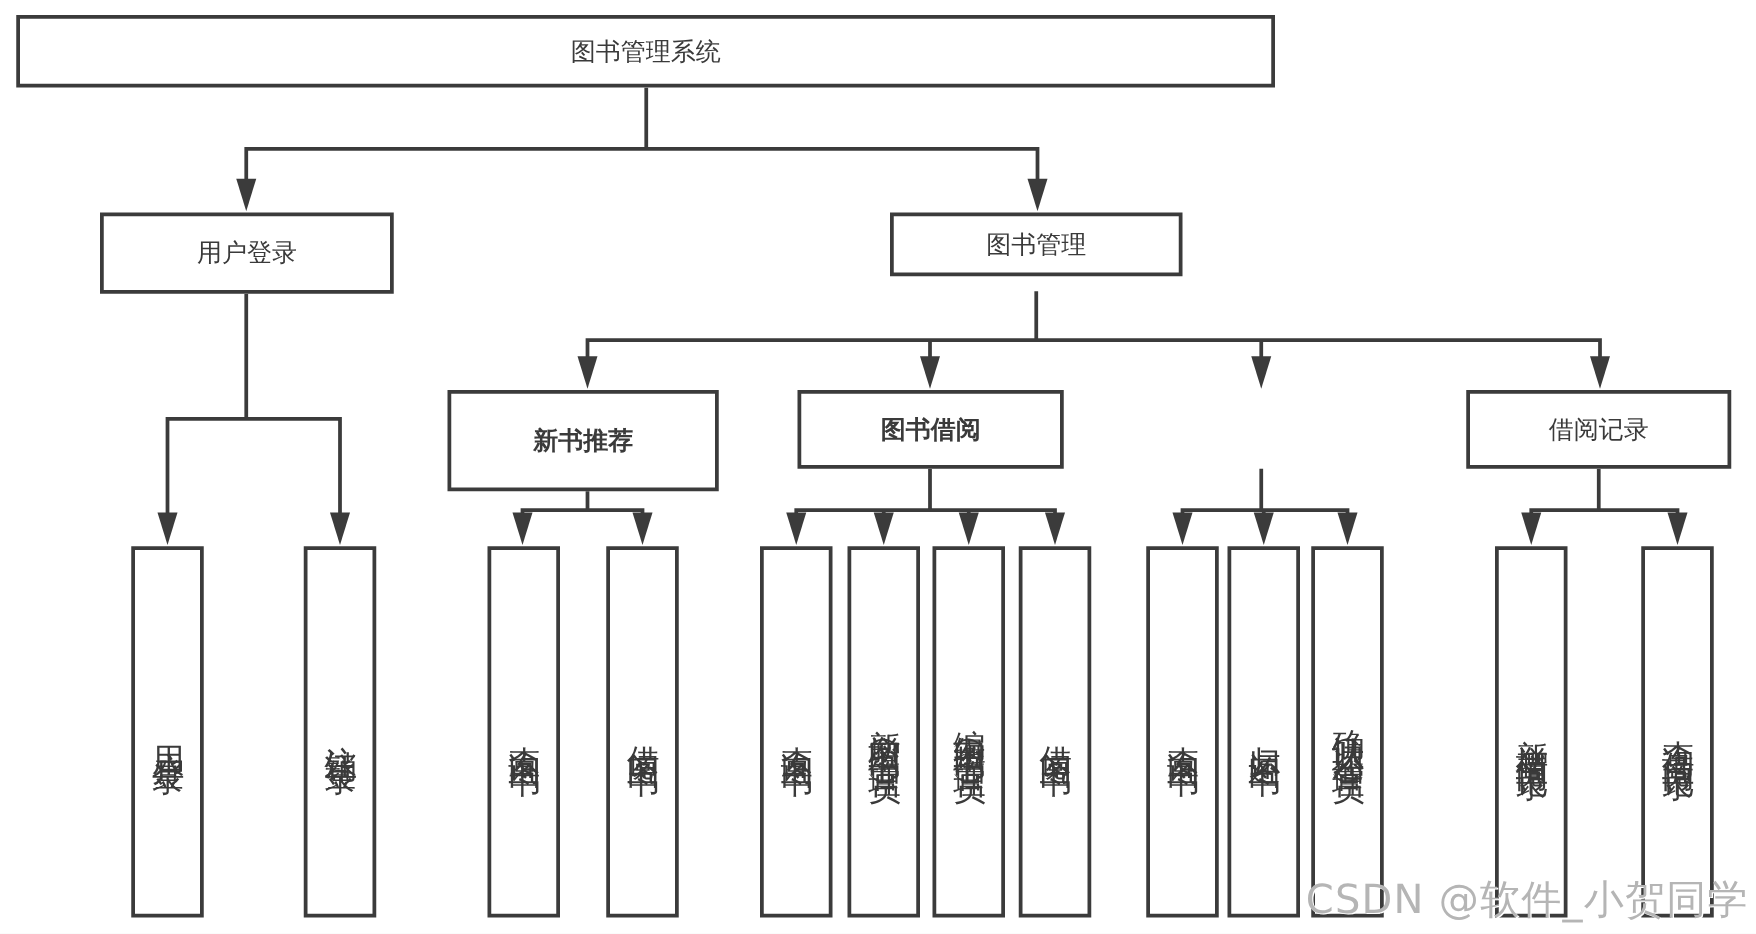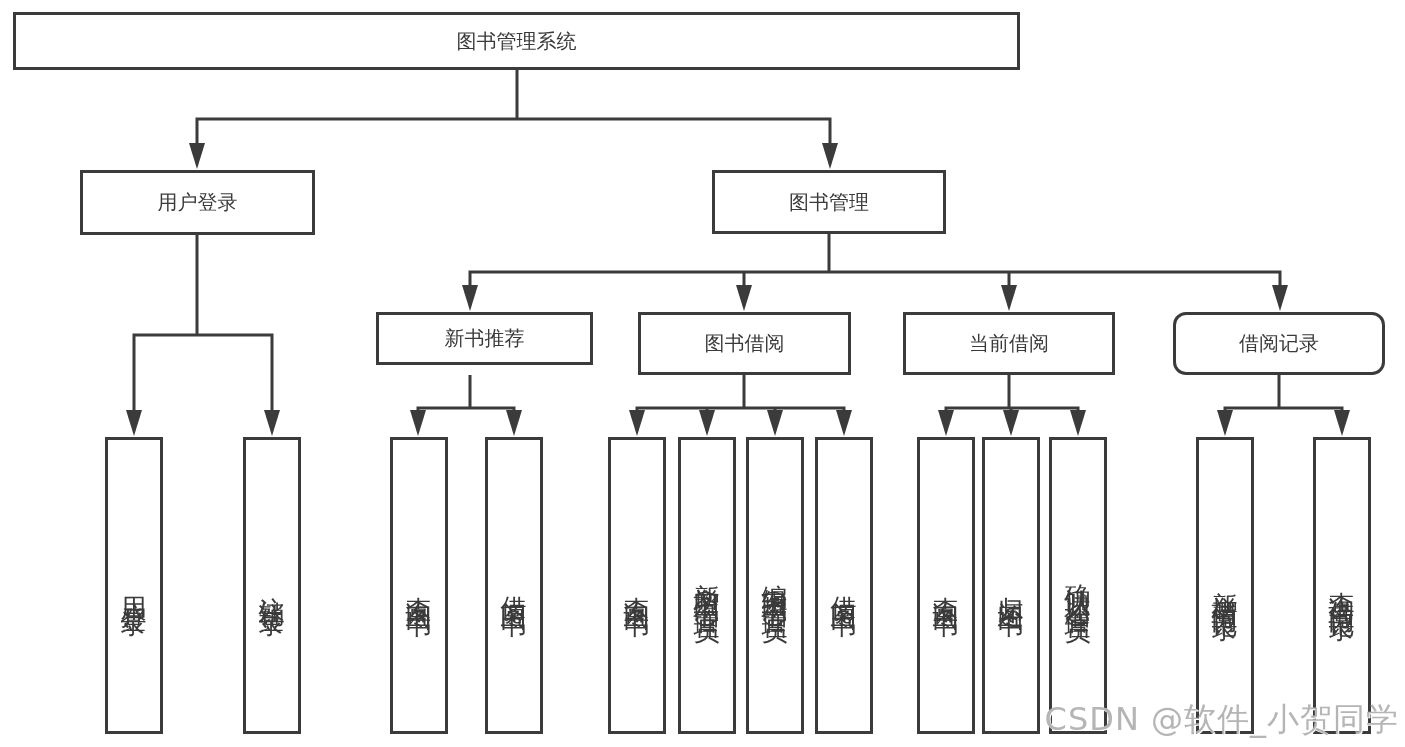--- a/index.html
+++ b/index.html
@@ -114,34 +114,31 @@
     <polygon points="1334,410 1350,410 1342,436"></polygon>
   </svg>
 
   <div class="node" style="left:13px;top:12px;width:1007px;height:58px;">
     <span>图书管理系统</span>
   </div>
 
   <div class="node" style="left:80px;top:170px;width:235px;height:65px;">
     <span>用户登录</span>
   </div>
-  <div class="node" style="left:712px;top:170px;width:234px;height:64px;">
+  <div class="node" style="left:712px;top:170px;width:234px;height:51px;">
     <span>图书管理</span>
   </div>
 
-  <div class="node" style="left:376px;top:312px;width:217px;height:53px;">
+  <div class="node" style="left:358px;top:312px;width:217px;height:81px;font-weight:bold;">
     <span>新书推荐</span>
   </div>
-  <div class="node" style="left:638px;top:312px;width:213px;height:63px;">
+  <div class="node" style="left:638px;top:312px;width:213px;height:63px;font-weight:bold;">
     <span>图书借阅</span>
   </div>
-  <div class="node" style="left:903px;top:312px;width:212px;height:63px;">
-    <span>当前借阅</span>
-  </div>
-  <div class="node" style="left:1173px;top:312px;width:212px;height:63px;border-radius:13px;">
+  <div class="node" style="left:1173px;top:312px;width:212px;height:63px;">
     <span>借阅记录</span>
   </div>
 
   <div class="vnode" style="left:105px;top:437px;width:58px;height:297px;">
     <span>用户登录</span>
   </div>
   <div class="vnode" style="left:243px;top:437px;width:58px;height:297px;">
     <span>注销登录</span>
   </div>
 

